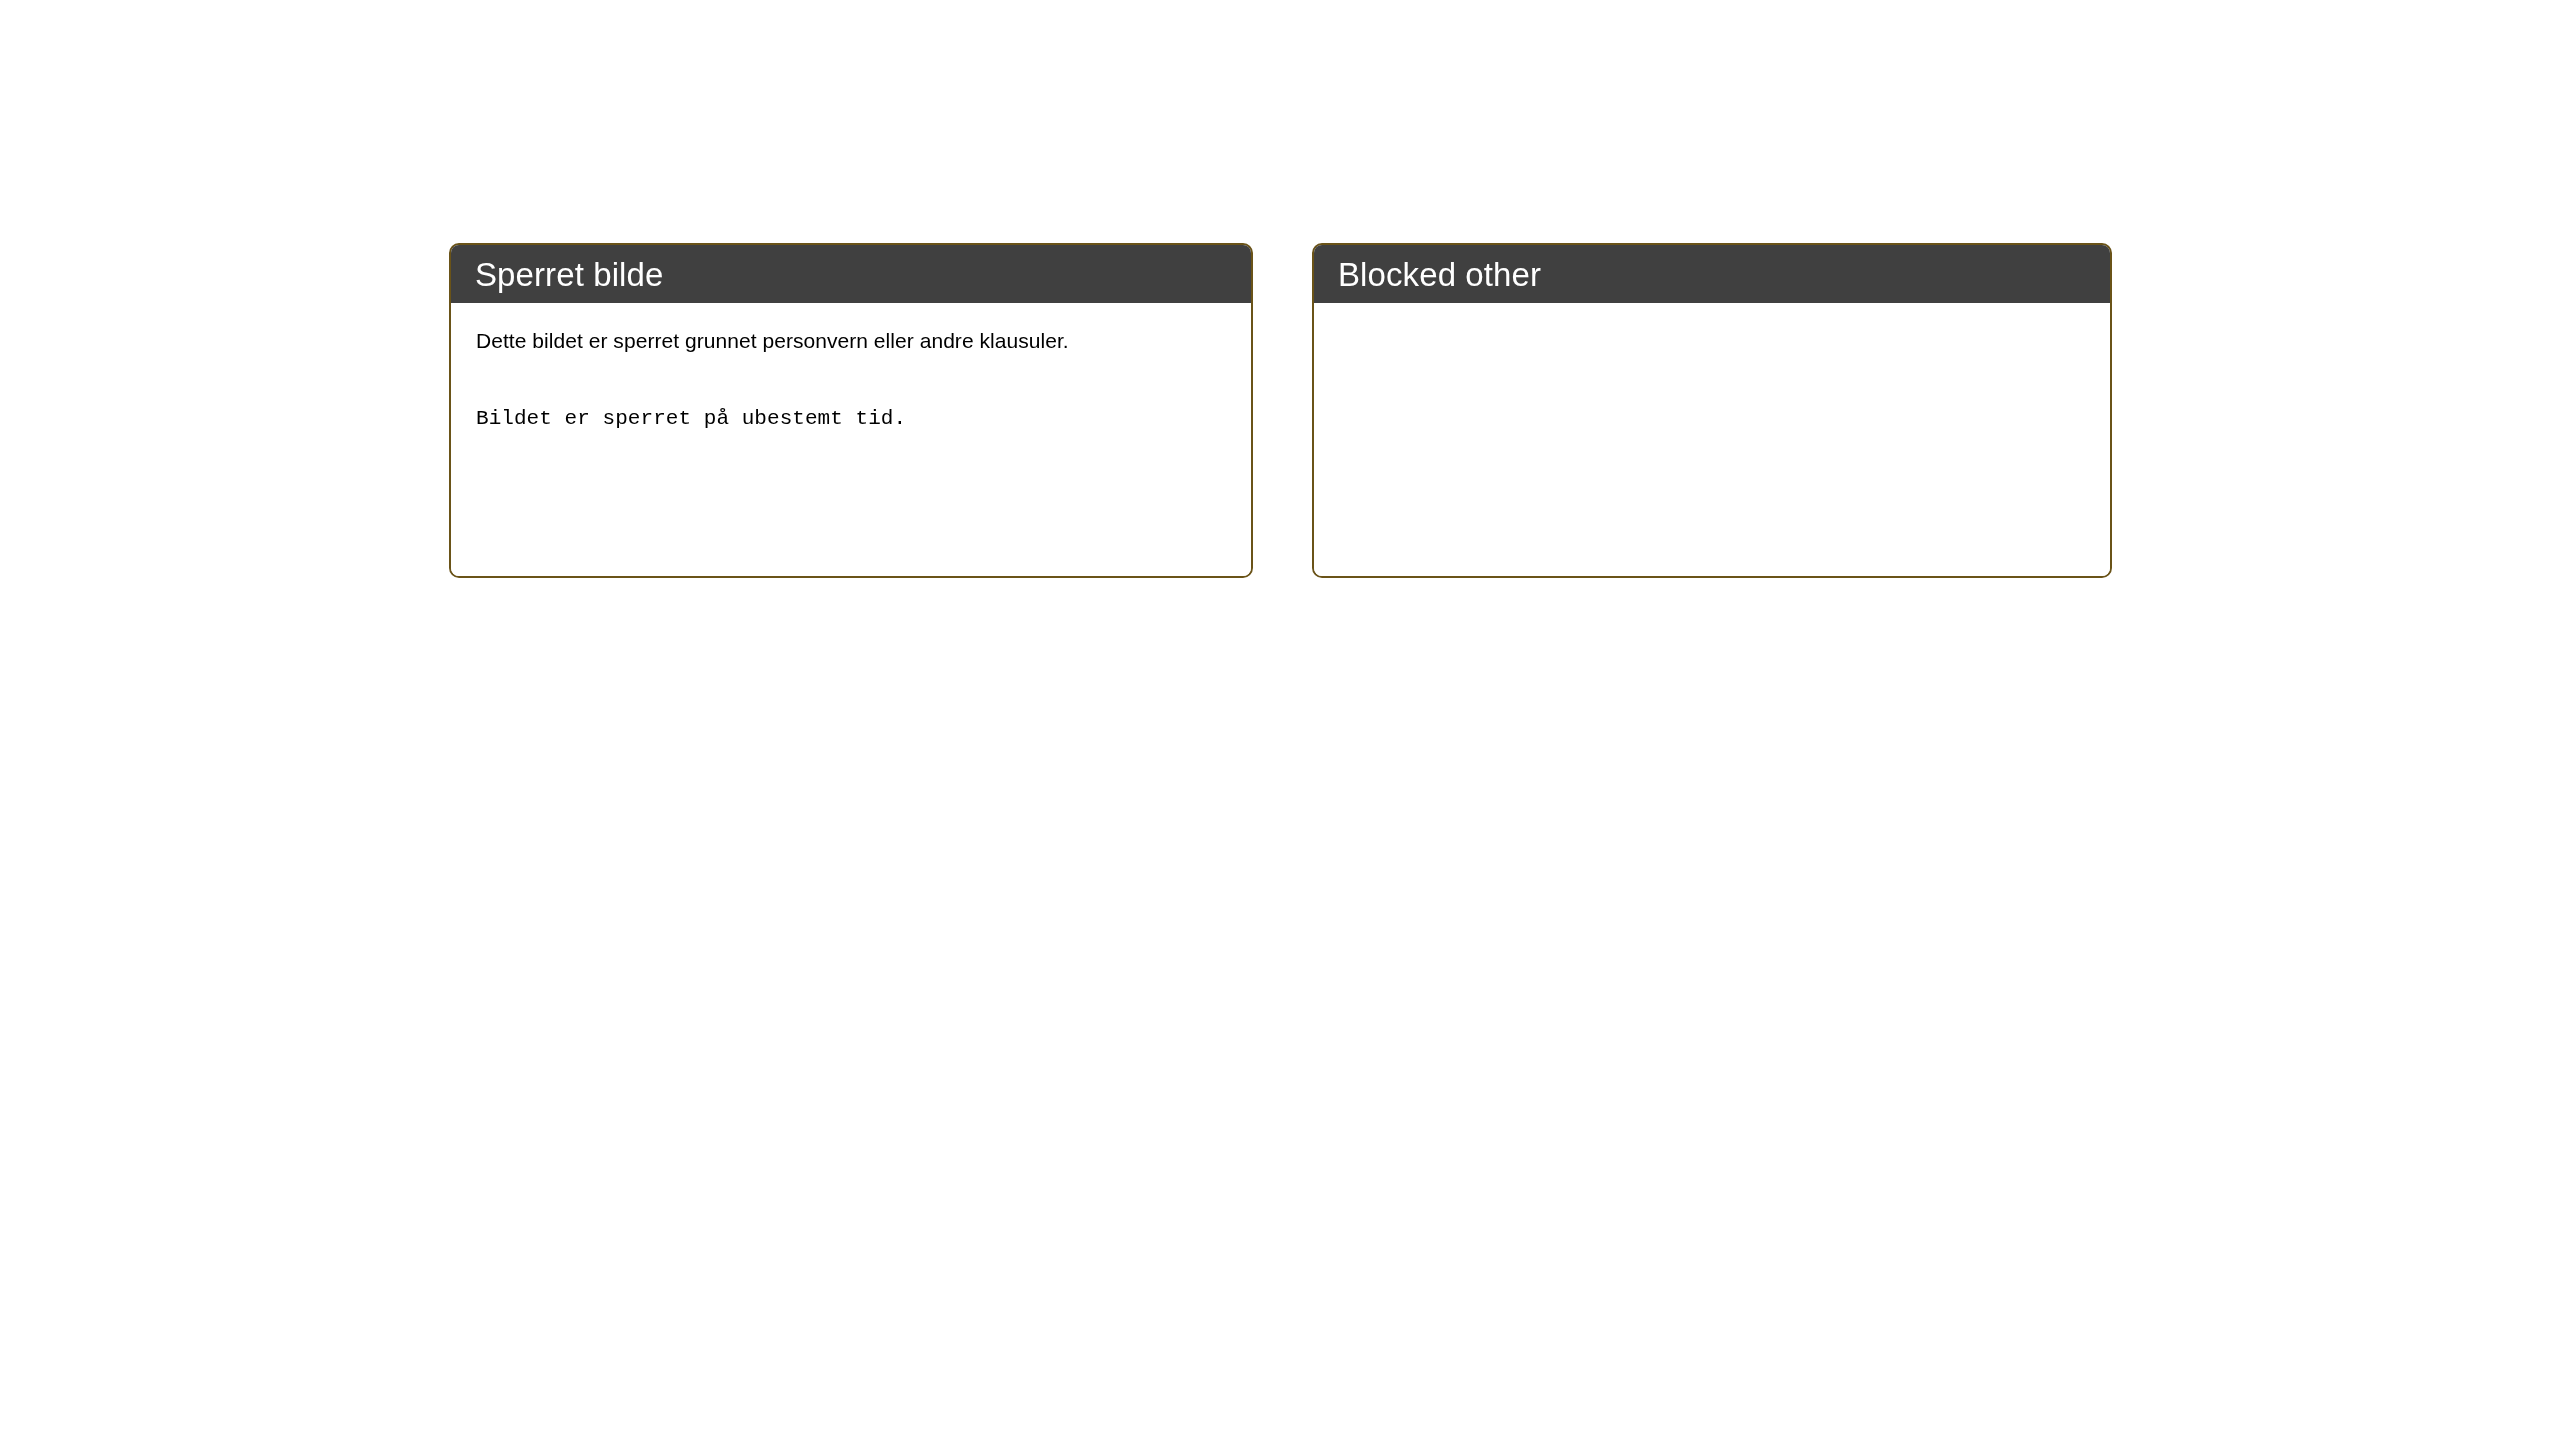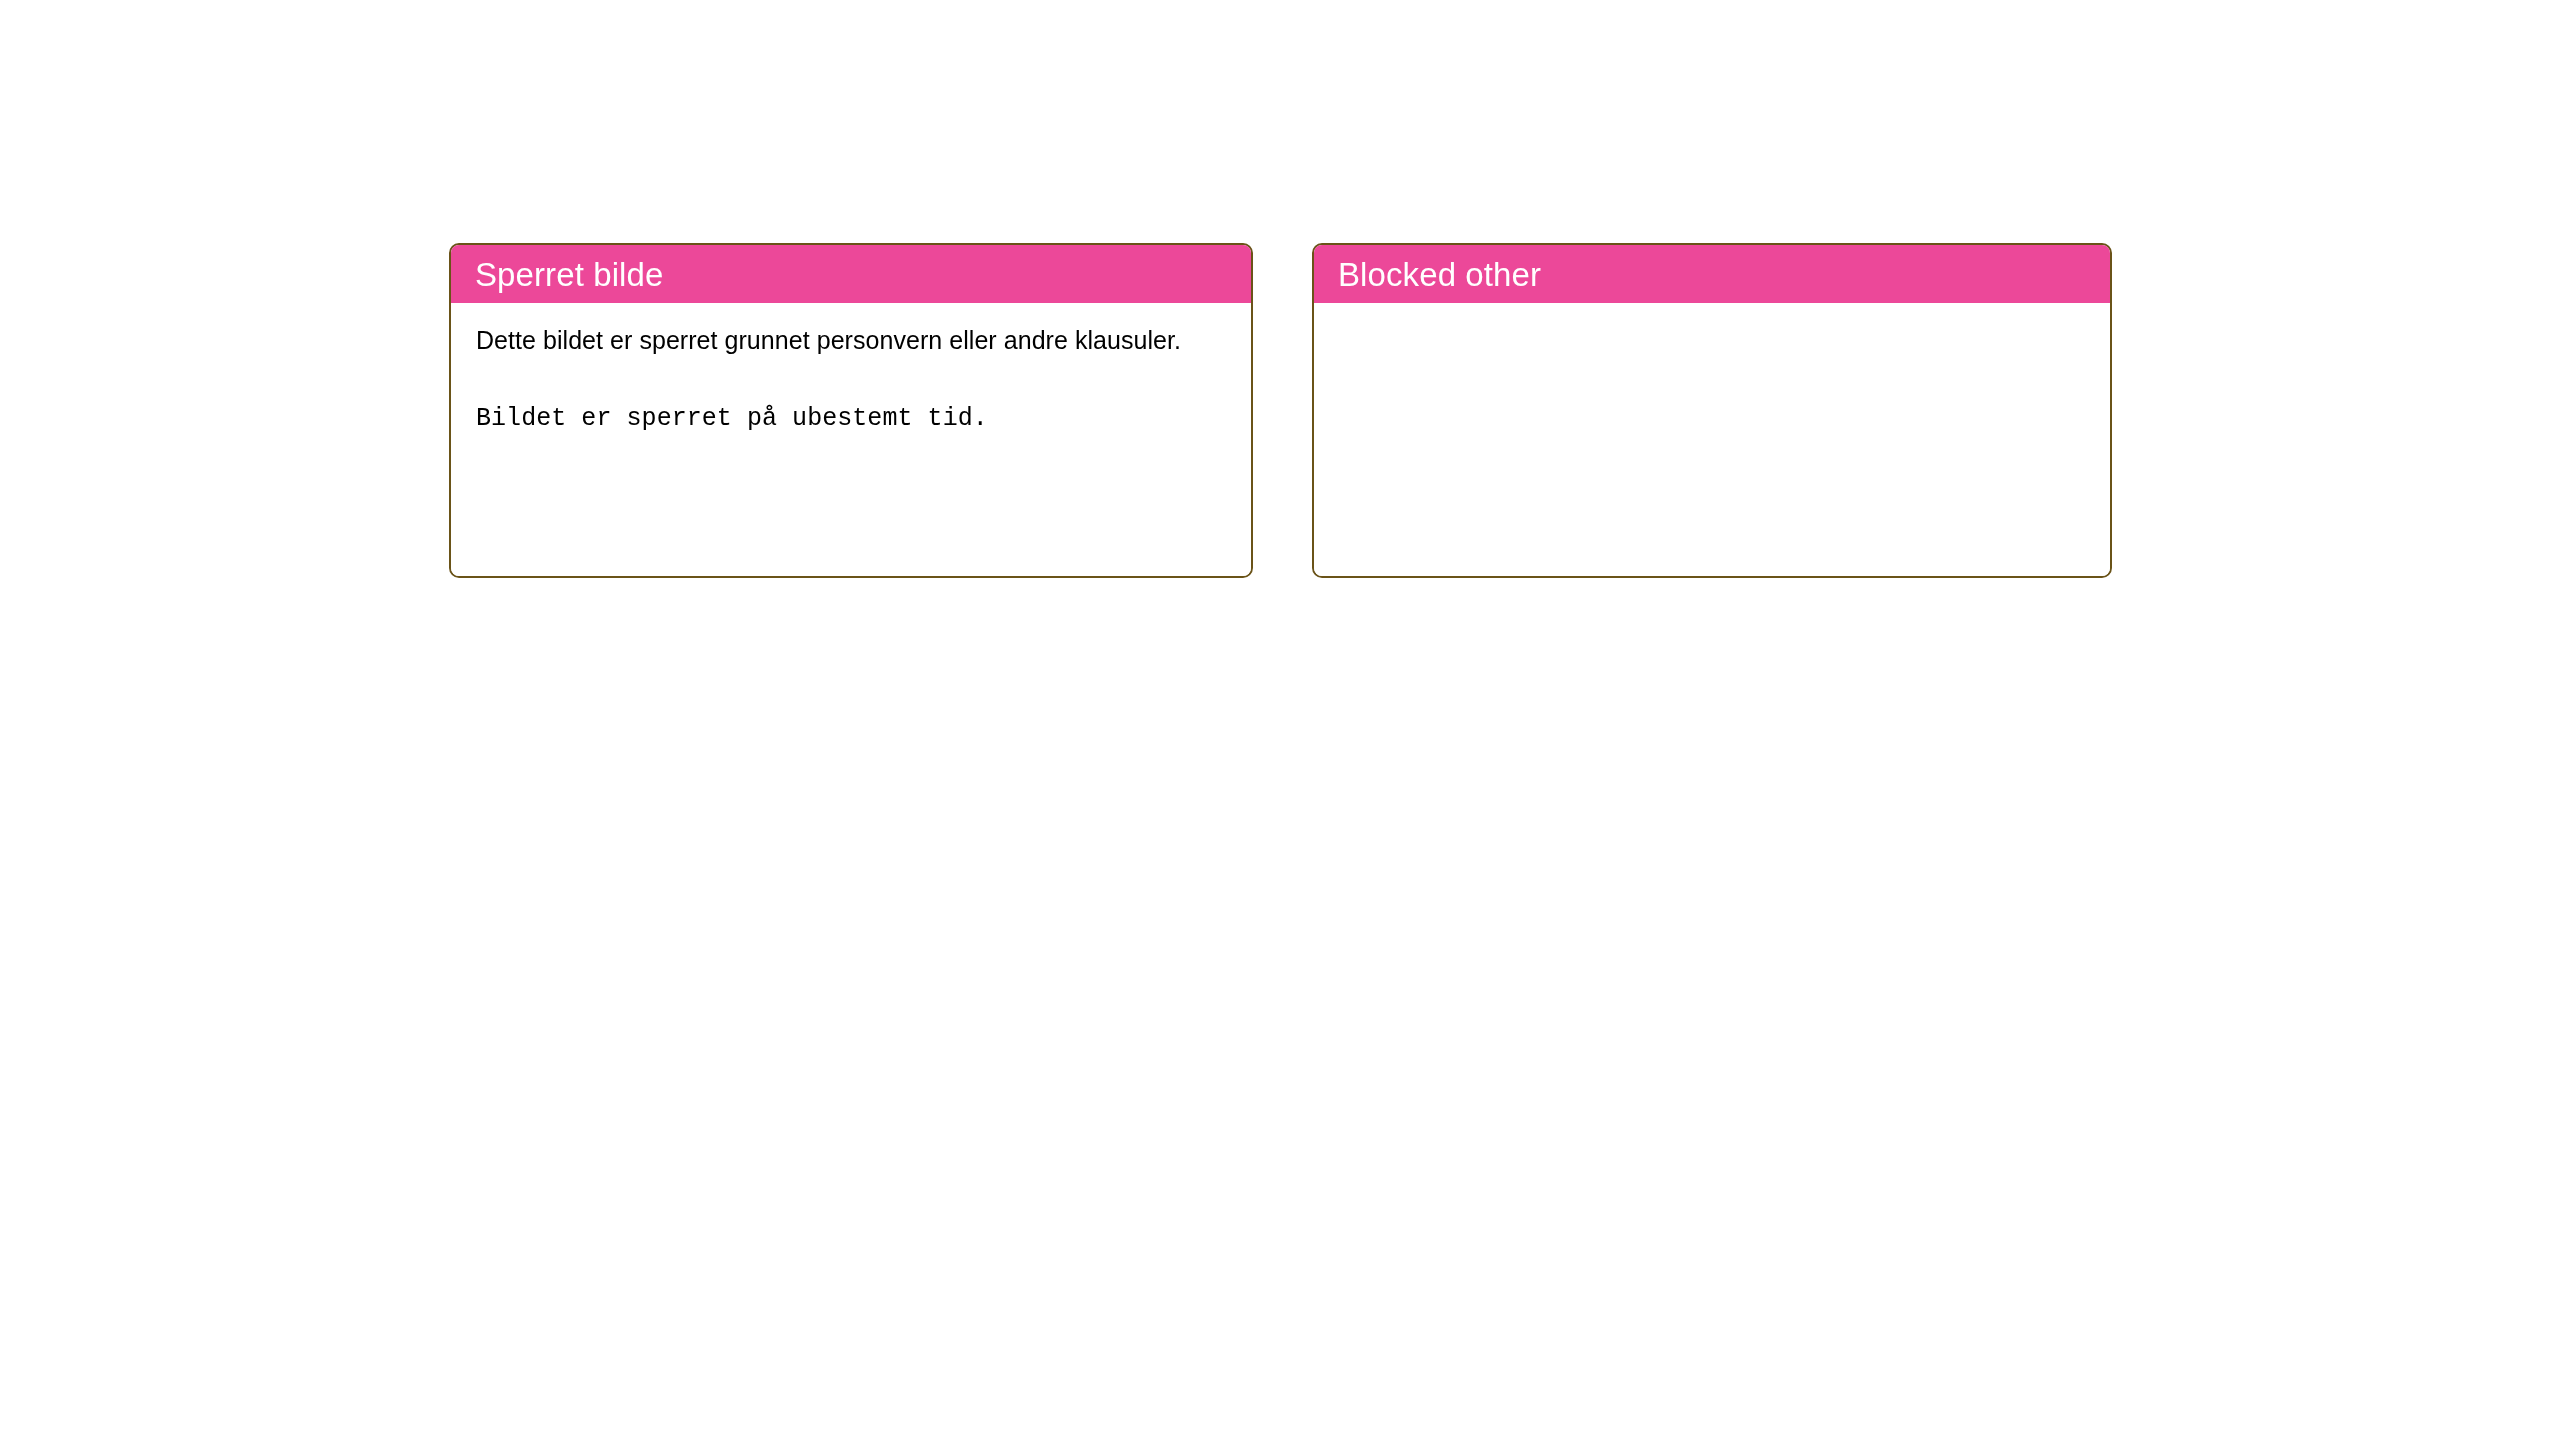--- a/index.html
+++ b/index.html
@@ -41,21 +41,21 @@
   .notice-panel.panel-en {
     left: 1312px;
     top: 243px;
     width: 800px;
     height: 335px;
   }
 
   .panel-header {
     box-sizing: border-box;
     height: 58px;
-    background: #ec4899;
+    background: #404040;
     display: flex;
     align-items: center;
     padding: 0 0 0 24px;
   }
 
   .panel-title {
     color: #ffffff;
     font-size: 33px;
     line-height: 1;
     font-weight: 400;
@@ -65,21 +65,21 @@
 
   .panel-body {
     box-sizing: border-box;
     padding: 18px 26px 0 25px;
     background: #ffffff;
     height: calc(100% - 58px);
   }
 
   .panel-paragraph {
     color: #000000;
-    font-size: 25px;
+    font-size: 21px;
     line-height: 39px;
     font-weight: 400;
     margin: 0;
     letter-spacing: 0.05px;
   }
 
   .panel-paragraph.second {
     margin-top: 39px;
     font-family: Liberation Mono, monospace;
   }

